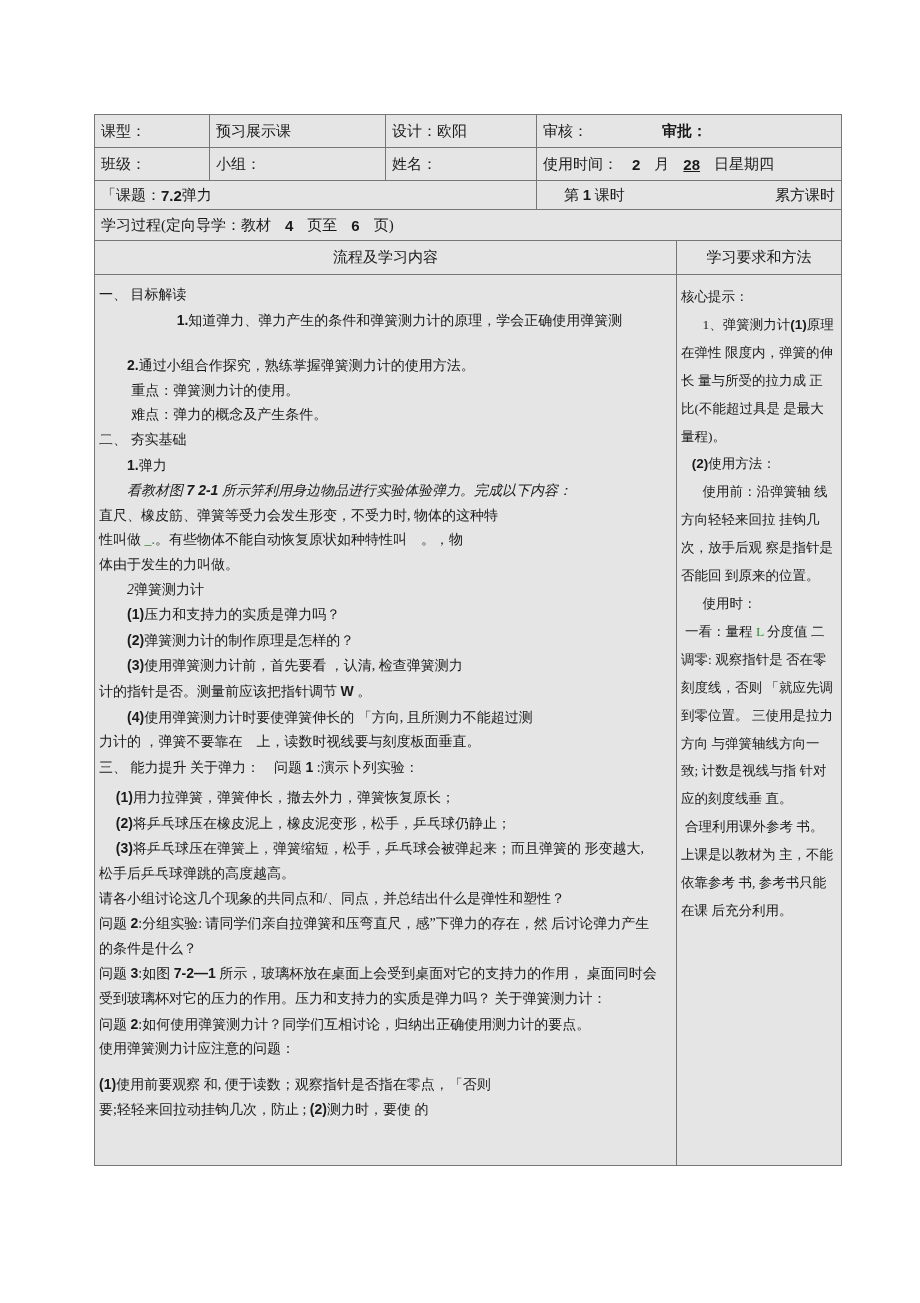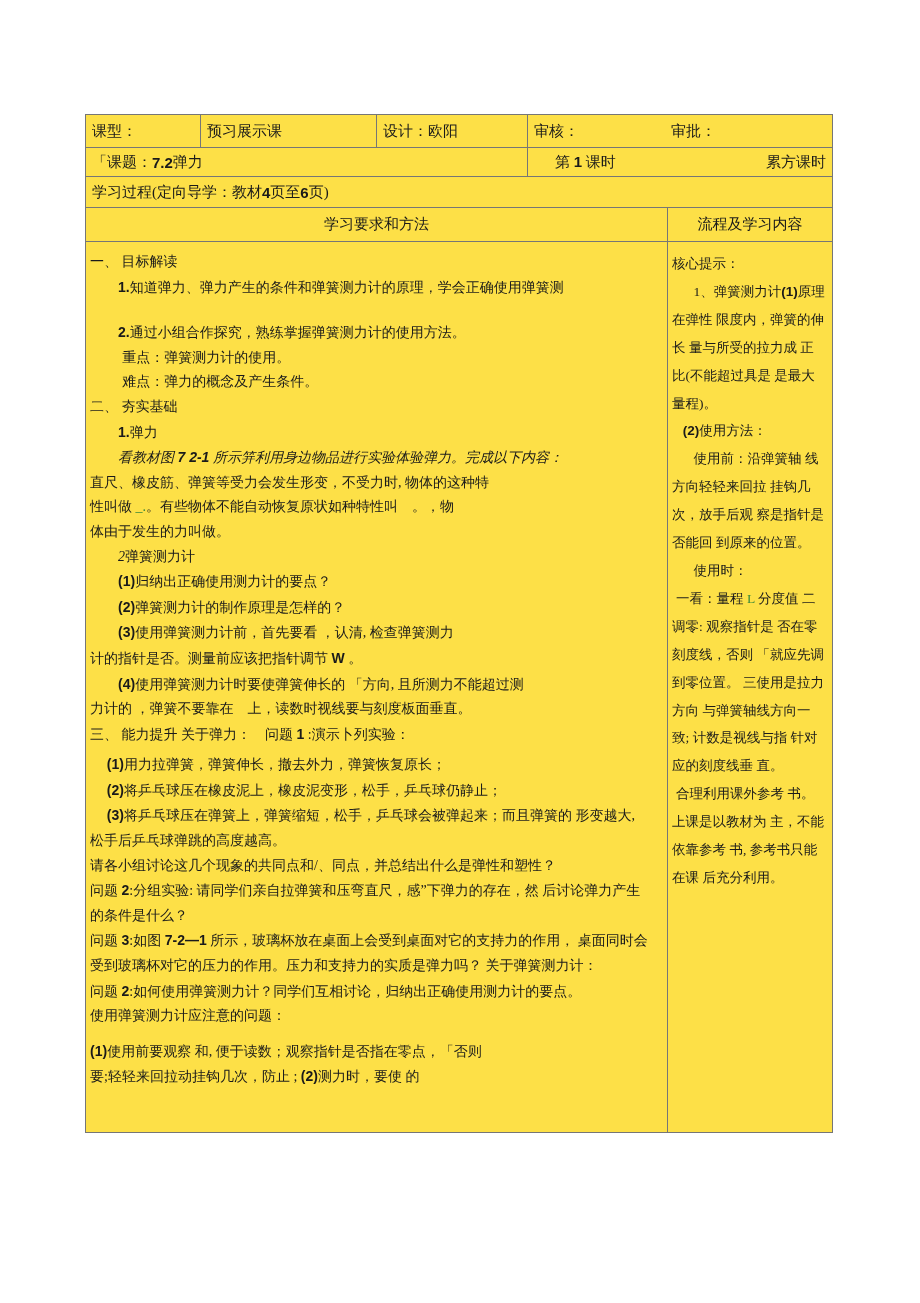--- a/index.html
+++ b/index.html
@@ -1,59 +1,71 @@
 <!DOCTYPE html>
 <html style="--green: #3a8a3a; --border: #767676; --text: #1a1a1a;"><head>
 <meta charset="utf-8">
 <style>
   :root { --green:#3a8a3a; --border:#767676; --text:#1a1a1a; }
   html,body { margin:0; padding:0; }
   body {
     width:920px; height:1303px; background:#ffffff; position:relative;
     font-family:"Liberation Serif","DejaVu Serif",serif; color:var(--text);
   }
-  .doc { position:absolute; left:85px; top:114px; width:746px; border:1px solid var(--border); background:#fde047; }
+  .doc { position:absolute; left:94px; top:114px; width:746px; border:1px solid var(--border); background:#e5e5e5; }
   .row { display:grid; border-bottom:1px solid var(--border); }
   .row:last-child { border-bottom:none; }
   .cell { border-right:1px solid var(--border); display:flex; align-items:center; padding:0 6px; font-size:15px; overflow:hidden; }
-  .cell:last-child { border-right:none; }
+  .cell:last-child { border-right:none;gap:14px; }
   .r1,.r2 { grid-template-columns:115px 176px 151px 1fr; height:32px; }
   .r3 { grid-template-columns:442px 1fr; height:28px; }
   .r4 { grid-template-columns:1fr; height:30px; }
   .rh { grid-template-columns:582px 1fr; height:33px; }
   .rh .cell { justify-content:center; }
   .rb { grid-template-columns:582px 1fr; height:890px; }
   .rb .cell { display:block; padding:8px 4px 0 4px; }
   .cb-left { font-size:14px; }
   .cb-left .line { line-height:24.6px; min-height:24.6px; }
   .cb-right { font-size:13.5px; padding:6px 5px 0 5px; }
   .cb-right .line { line-height:27.9px; min-height:27.9px; }
   .b { font-weight:bold; font-family:"Liberation Sans","DejaVu Sans",sans-serif; }
   .i { font-style:italic; }
   .u { text-decoration:underline; }
   .g { color:var(--green); }
-  .approver { margin-left:92px; }
+  .approver { margin-left:60px;font-weight:bold; }
   .cell-period { padding-left:27px;justify-content:space-between; }
   .cumulative { margin-left:70px; }
 </style>
 </head>
 <body>
 
 <div class="doc">
 
   <div class="row r1">
     <div class="cell">课型：</div>
     <div class="cell">预习展示课</div>
     <div class="cell">设计：欧阳</div>
     <div class="cell">
       <span>审核：</span>
       <span class="approver">审批：</span>
     </div>
   </div>
 
+  <div class="row r2">
+    <div class="cell">班级：</div>
+    <div class="cell">小组：</div>
+    <div class="cell">姓名：</div>
+    <div class="cell">
+        <span>使用时间：</span>
+        <span class="b">2</span>
+        <span> 月 </span>
+        <span class="b u">28</span>
+        <span> 日星期四</span>
+      </div>
+  </div>
 
   <div class="row r3">
     <div class="cell">
         <span>「课题：</span>
         <span class="b">7.2</span>
         <span> 弹力</span>
       </div>
     <div class="cell cell-period">
       <span><span>第 </span><span class="b">1</span><span> 课时</span></span>
       <span class="cumulative">累方课时</span>
@@ -64,40 +76,40 @@
     <div class="cell">
         <span>学习过程(定向导学：教材 </span>
         <span class="b">4</span>
         <span> 页至 </span>
         <span class="b">6</span>
         <span> 页)</span>
       </div>
   </div>
 
   <div class="row rh">
+    <div class="cell">流程及学习内容</div>
     <div class="cell">学习要求和方法</div>
-    <div class="cell">流程及学习内容</div>
   </div>
 
   <div class="row rb">
     <div class="cell cb-left">
         <div class="line"><span>一、 目标解读</span></div>
-        <div class="line" style="padding-left: 2em;"><span class="b">1.</span><span>知道弹力、弹力产生的条件和弹簧测力计的原理，学会正确使用弹簧测</span></div>
+        <div class="line" style="padding-left: 2em; text-align: center;"><span class="b">1.</span><span>知道弹力、弹力产生的条件和弹簧测力计的原理，学会正确使用弹簧测</span></div>
         <div style="height: 20px;"></div>
         <div class="line" style="padding-left: 2em;"><span class="b">2.</span><span>通过小组合作探究，熟练掌握弹簧测力计的使用方法。</span></div>
         <div class="line" style="padding-left: 2.3em;"><span>重点：弹簧测力计的使用。</span></div>
         <div class="line" style="padding-left: 2.3em;"><span>难点：弹力的概念及产生条件。</span></div>
         <div class="line"><span>二、 夯实基础</span></div>
         <div class="line" style="padding-left: 2em;"><span class="b">1.</span><span>弹力</span></div>
         <div class="line" style="padding-left: 2em; font-style: italic;"><span>看教材图 </span><span class="b">7 2-1</span><span> 所示笄利用身边物品进行实验体验弹力。完成以下内容：</span></div>
         <div class="line"><span>直尺、橡皮筋、弹簧等受力会发生形变，不受力时, 物体的这种特</span></div>
         <div class="line"><span>性叫做 </span><span class="g">_.</span><span>。有些物体不能自动恢复原状如种特性叫　。，物</span></div>
         <div class="line"><span>体由于发生的力叫做。</span></div>
         <div class="line" style="padding-left: 2em;"><span class="i">2</span><span>弹簧测力计</span></div>
-        <div class="line" style="padding-left: 2em;"><span class="b">(1)</span><span>归纳出正确使用测力计的要点？</span></div>
+        <div class="line" style="padding-left: 2em;"><span class="b">(1)</span><span>压力和支持力的实质是弹力吗？</span></div>
         <div class="line" style="padding-left: 2em;"><span class="b">(2)</span><span>弹簧测力计的制作原理是怎样的？</span></div>
         <div class="line" style="padding-left: 2em;"><span class="b">(3)</span><span>使用弹簧测力计前，首先要看 ，认清, 检查弹簧测力</span></div>
         <div class="line"><span>计的指针是否。测量前应该把指针调节 </span><span class="b">W</span><span> 。</span></div>
         <div class="line" style="padding-left: 2em;"><span class="b">(4)</span><span>使用弹簧测力计时要使弹簧伸长的 「方向, 且所测力不能超过测</span></div>
         <div class="line"><span>力计的 ，弹簧不要靠在　上，读数时视线要与刻度板面垂直。</span></div>
         <div class="line"><span>三、 能力提升 关于弹力：　问题 </span><span class="b">1</span><span> :演示卜列实验：</span></div>
         <div style="height: 5px;"></div>
         <div class="line" style="padding-left: 1.2em;"><span class="b">(1)</span><span>用力拉弹簧，弹簧伸长，撤去外力，弹簧恢复原长；</span></div>
         <div class="line" style="padding-left: 1.2em;"><span class="b">(2)</span><span>将乒乓球压在橡皮泥上，橡皮泥变形，松手，乒乓球仍静止；</span></div>
         <div class="line" style="padding-left: 1.2em;"><span class="b">(3)</span><span>将乒乓球压在弹簧上，弹簧缩短，松手，乒乓球会被弹起来；而且弹簧的 形变越大,</span></div>

